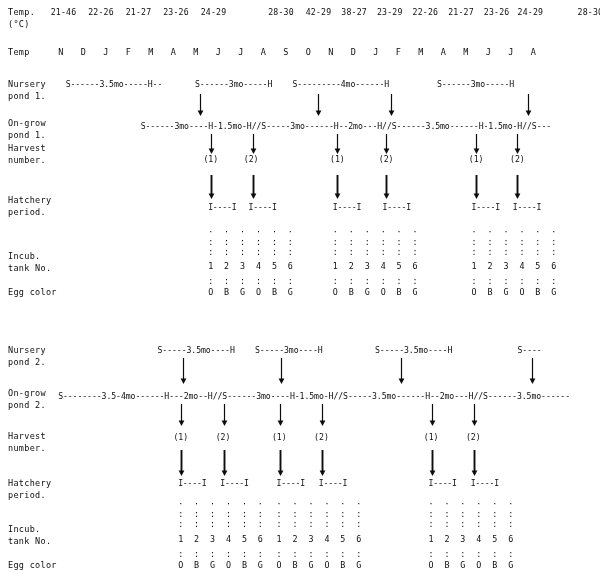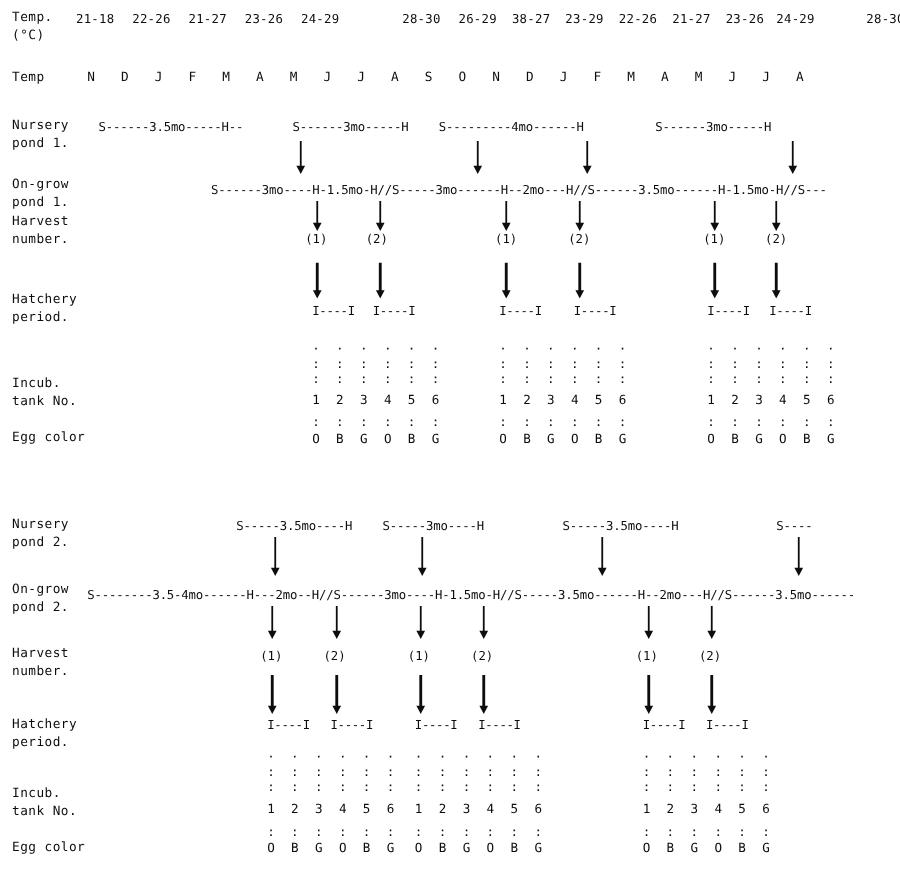--- a/index.html
+++ b/index.html
@@ -68,27 +68,27 @@
 </style>
 </head>
 <body>
 
 <div class="sheet">
 
   <div class="t lbl" style="left:8px; top:8px;">Temp.</div>
   <div class="t lbl" style="left:8px; top:20px;">(°C)</div>
 
   <div id="temp-row">
-      <div class="t temp" style="left: 50.625px; top: 8px;">21-18</div>
+      <div class="t temp" style="left: 50.625px; top: 8px;">21-46</div>
       <div class="t temp" style="left: 88.125px; top: 8px;">22-26</div>
       <div class="t temp" style="left: 125.625px; top: 8px;">21-27</div>
       <div class="t temp" style="left: 163.125px; top: 8px;">23-26</div>
       <div class="t temp" style="left: 200.625px; top: 8px;">24-29</div>
       <div class="t temp" style="left: 268.125px; top: 8px;">28-30</div>
-      <div class="t temp" style="left: 305.625px; top: 8px;">26-29</div>
+      <div class="t temp" style="left: 305.625px; top: 8px;">42-29</div>
       <div class="t temp" style="left: 341.25px; top: 8px;">38-27</div>
       <div class="t temp" style="left: 376.875px; top: 8px;">23-29</div>
       <div class="t temp" style="left: 412.5px; top: 8px;">22-26</div>
       <div class="t temp" style="left: 448.125px; top: 8px;">21-27</div>
       <div class="t temp" style="left: 483.75px; top: 8px;">23-26</div>
       <div class="t temp" style="left: 517.5px; top: 8px;">24-29</div>
       <div class="t temp" style="left: 577.5px; top: 8px;">28-30</div>
     </div>
 
   <div class="t lbl" style="left:8px; top:48px;">Temp</div>

